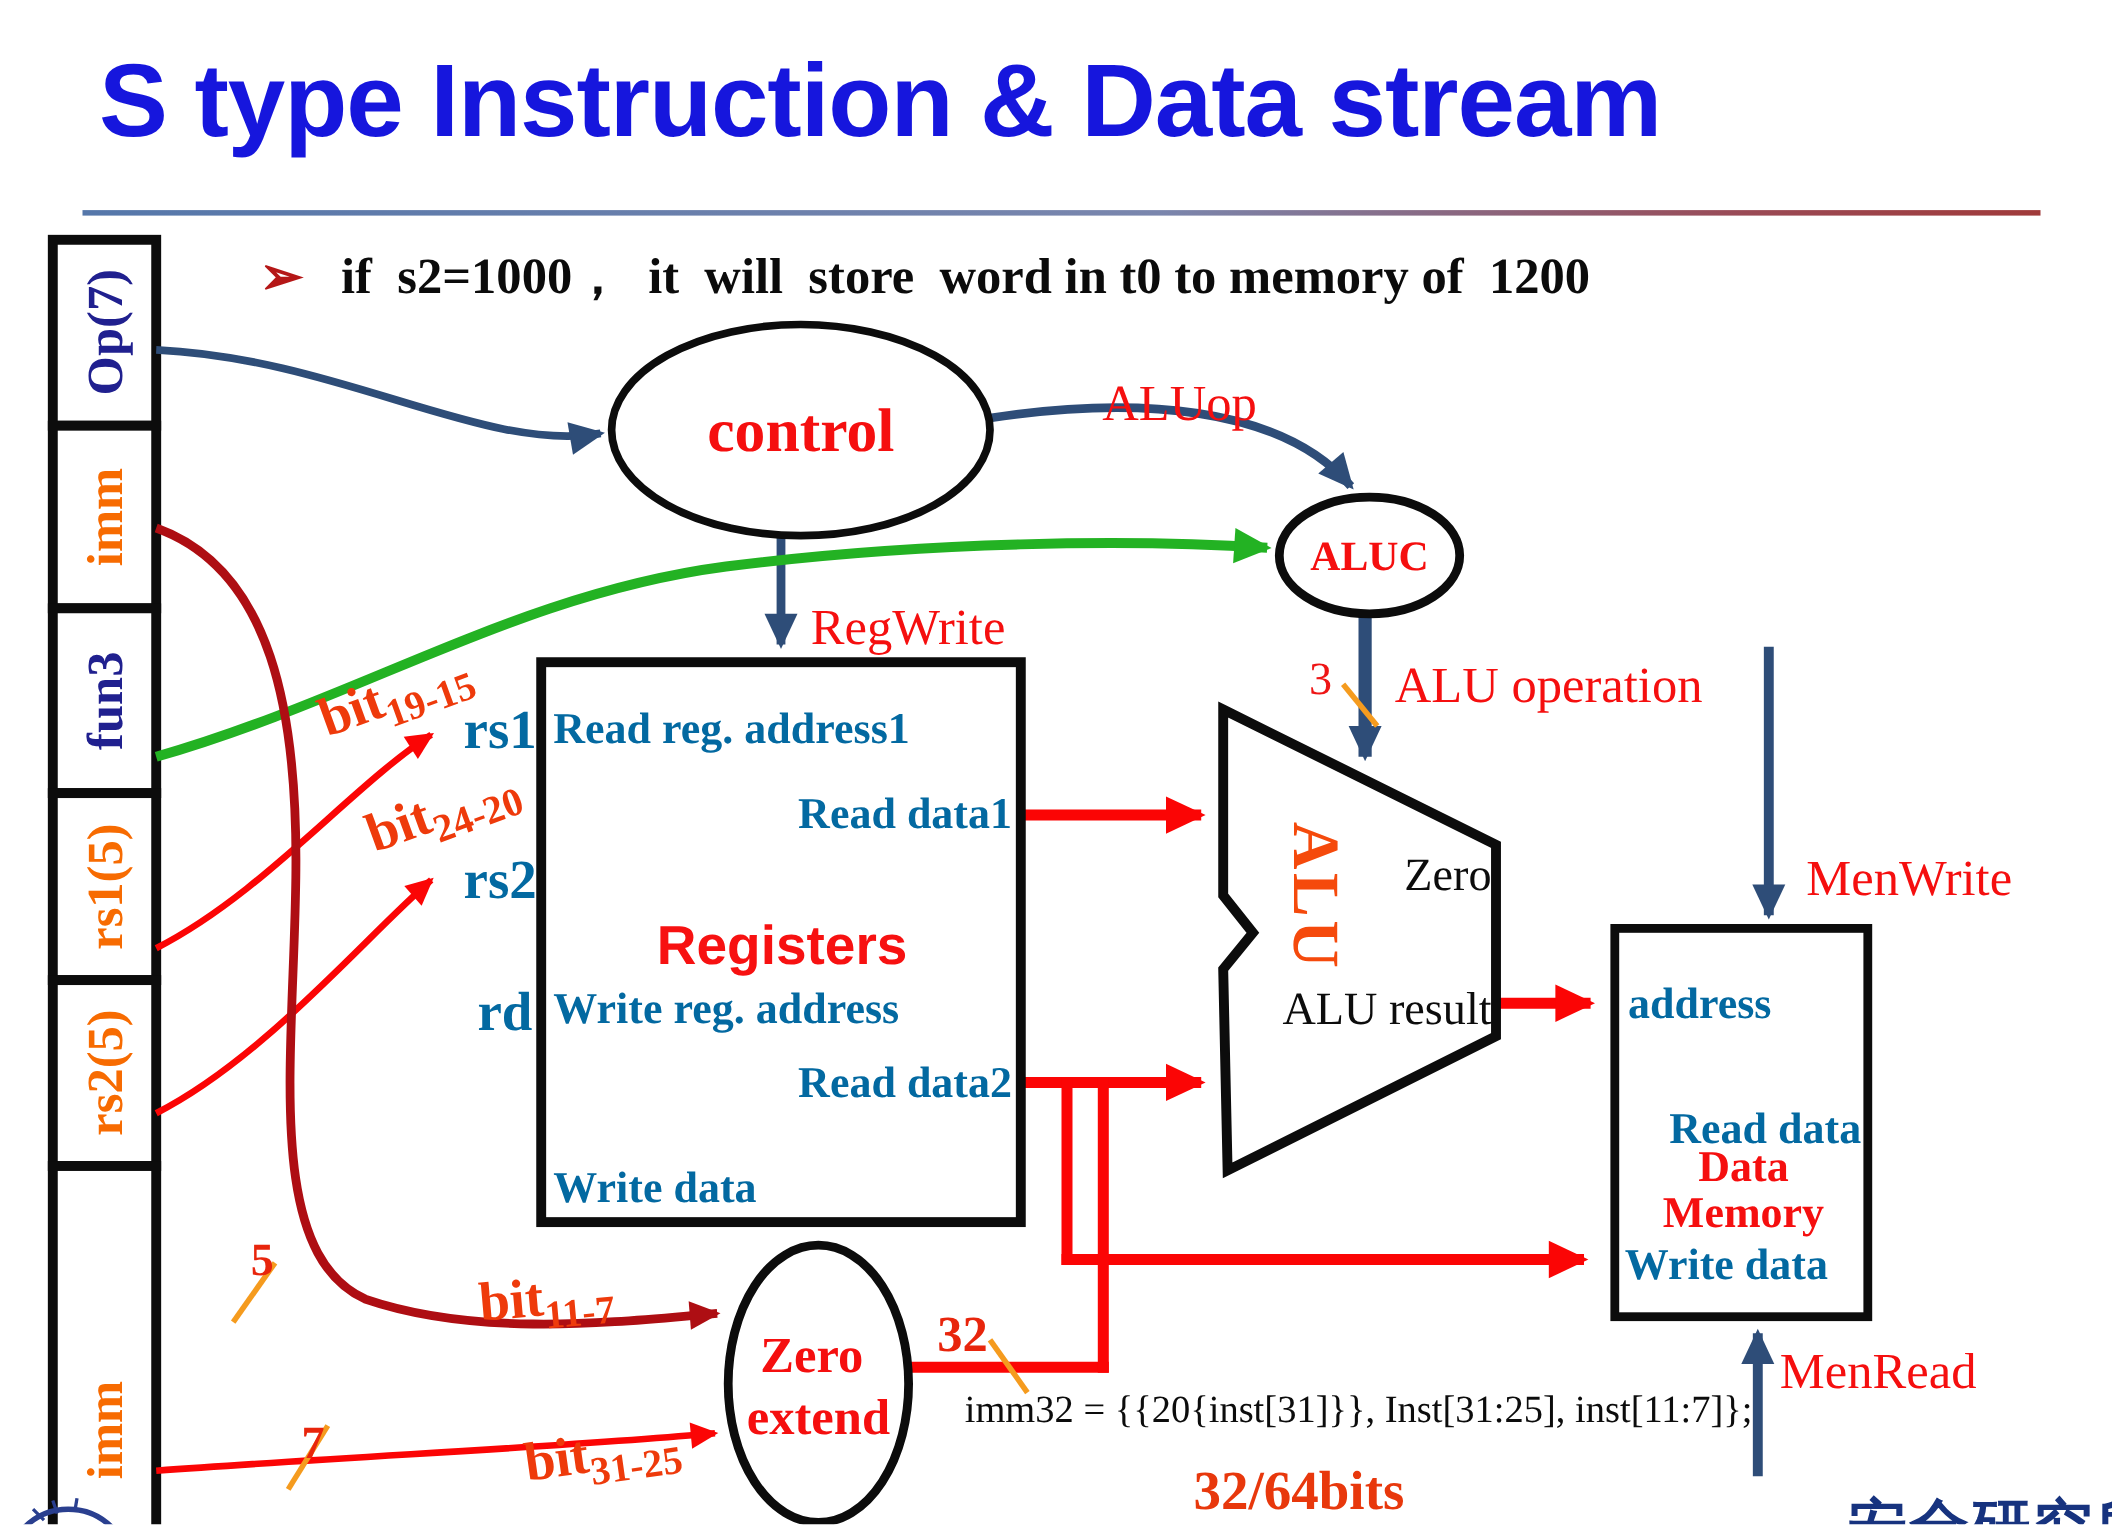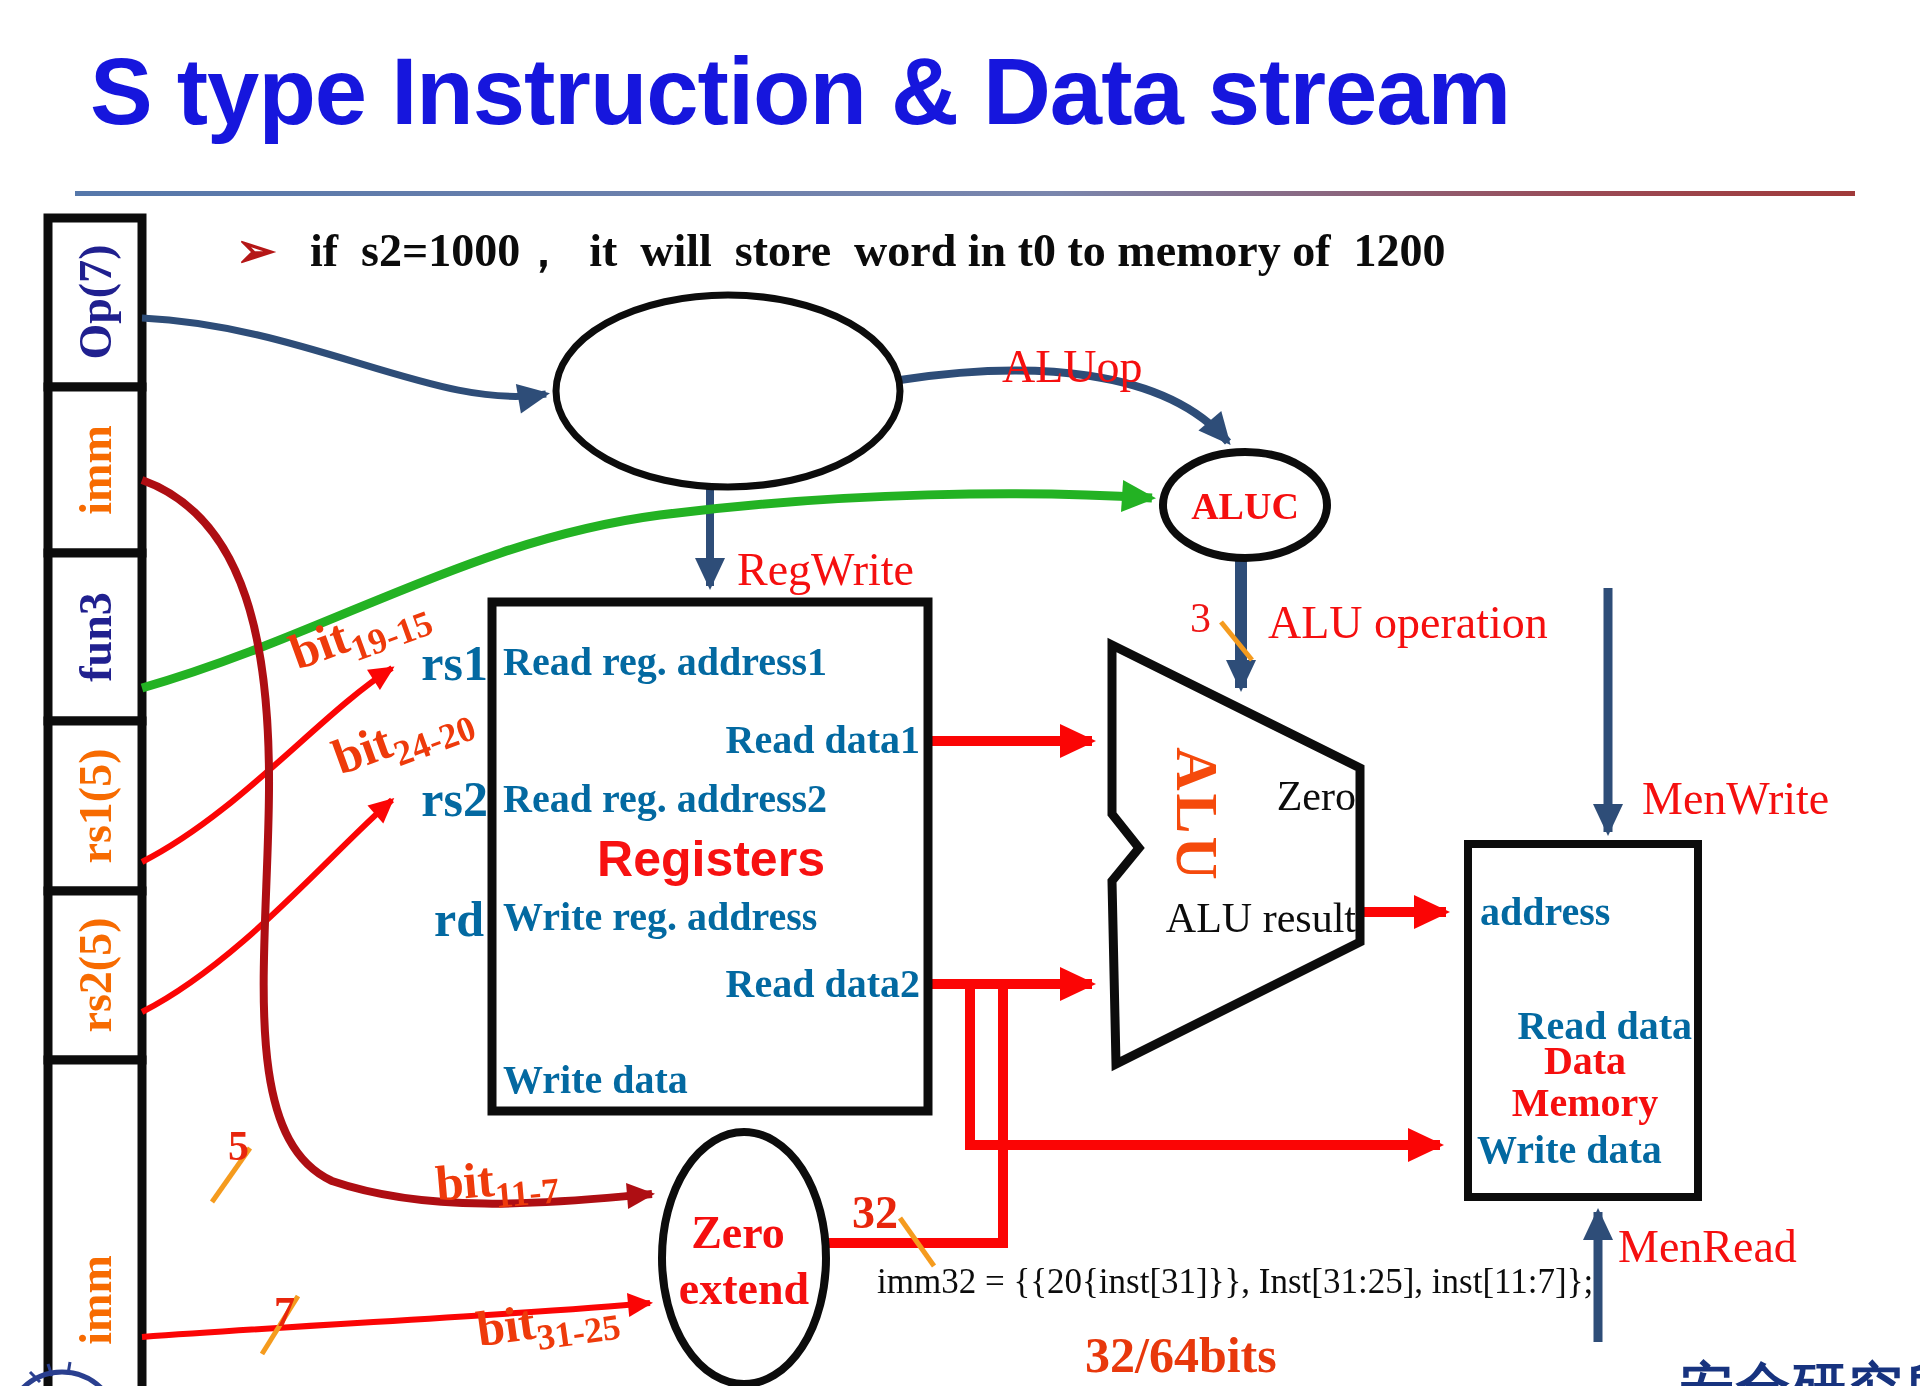--- a/index.html
+++ b/index.html
@@ -118,29 +118,29 @@
   <div class="abs bullet-marker">➢</div>
   <div class="abs bullet-text">if  s2=1000，  it  will  store  word in t0 to memory of  1200</div>
 
   <div class="abs field navy" style="left:95px;top:302px;">Op(7)</div>
   <div class="abs field orange" style="left:95px;top:470px;">imm</div>
   <div class="abs field navy" style="left:95px;top:637px;">fun3</div>
   <div class="abs field orange" style="left:95px;top:806px;">rs1(5)</div>
   <div class="abs field orange" style="left:95px;top:975px;">rs2(5)</div>
   <div class="abs field orange" style="left:95px;top:1300px;">imm</div>
 
+  <div class="abs rbold ctr" style="left:728px;top:392px;font-size:56px;">control</div>
   <div class="abs rlab" style="left:1002px;top:340px;">ALUop</div>
   <div class="abs rlab" style="left:737px;top:543px;">RegWrite</div>
   <div class="abs rbold ctr" style="left:1245px;top:506px;font-size:38px;">ALUC</div>
   <div class="abs num" style="left:1190px;top:594px;font-weight:normal;color:#ee1515;">3</div>
   <div class="abs rlab" style="left:1268px;top:596px;">ALU operation</div>
 
   <div class="abs black-bold" style="left:503px;top:638px;">Read reg. address1</div>
   <div class="abs black-bold" style="right:1000px;top:716px;">Read data1</div>
-  <div class="abs black-bold" style="left:503px;top:775px;">Read reg. address2</div>
   <div class="abs black-bold" style="left:503px;top:893px;">Write reg. address</div>
   <div class="abs regs-title ctr" style="left:711px;top:859px;">Registers</div>
   <div class="abs black-bold" style="right:1000px;top:960px;">Read data2</div>
   <div class="abs black-bold" style="left:503px;top:1056px;">Write data</div>
   <div class="abs black-bold" style="right:1432px;top:634px;font-size:50px;">rs1</div>
   <div class="abs black-bold" style="right:1432px;top:770px;font-size:50px;">rs2</div>
   <div class="abs black-bold" style="right:1436px;top:890px;font-size:50px;">rd</div>
 
   <div class="abs bitlab" style="left:360px;top:634px;transform:translate(-50%,-50%) rotate(-20deg);"><span>bit</span><span class="sub">19-15</span></div>
   <div class="abs bitlab" style="left:403px;top:739px;transform:translate(-50%,-50%) rotate(-20deg);"><span>bit</span><span class="sub">24-20</span></div>

